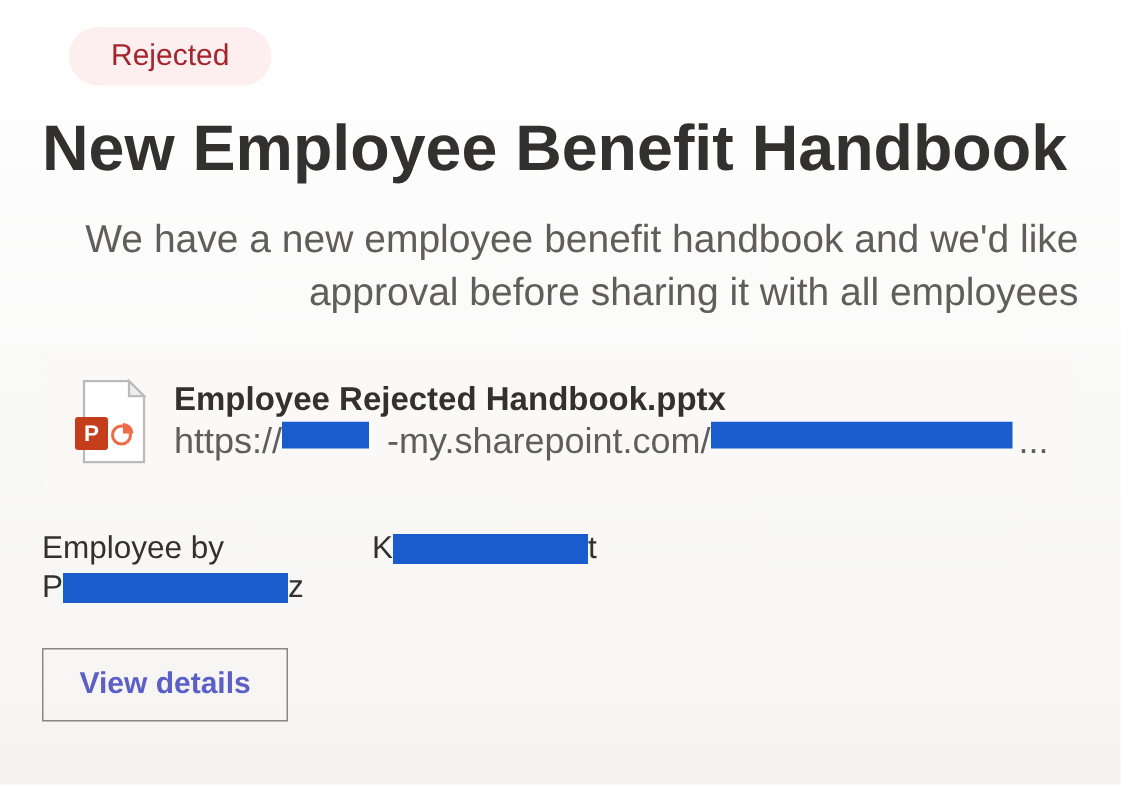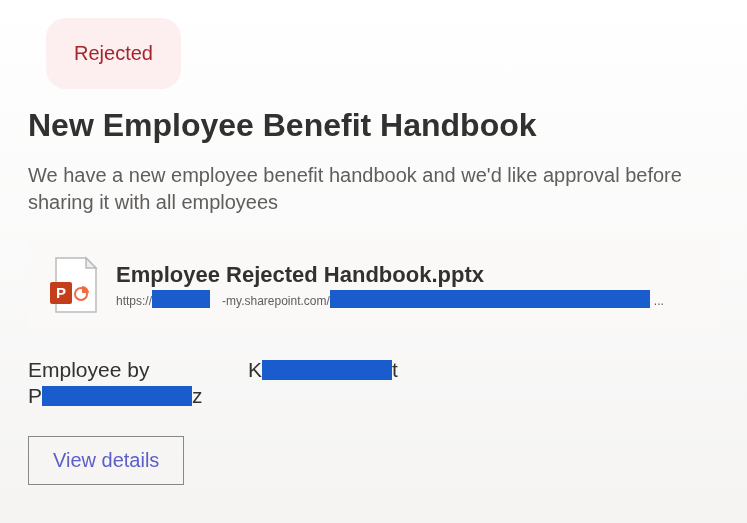--- a/index.html
+++ b/index.html
@@ -12,38 +12,39 @@
       background: linear-gradient(to bottom, #ffffff 0%, #f5f4f3 100%);
       width: 747px;
       height: 523px;
       padding: 18px 28px;
       color: #333;
     }
     .status-badge {
       display: inline-block;
       background-color: #fdeef0;
       color: #a4262c;
-      padding: 24px 28px;
+      padding: 8px 28px;
       border-radius: 20px;
       font-size: 20px;
       font-weight: 400;
       margin-left: 18px;
       margin-bottom: 18px;
     }
     .page-title {
-      font-size: 32px;
+      font-size: 43px;
       font-weight: 600;
       color: #323130;
       margin-bottom: 18px;
     }
     .description {
-      font-size: 20px;
+      font-size: 26px;
       color: #605e5c;
       line-height: 1.35;
       margin-bottom: 24px;
+      text-align: right;
     }
     .attachment-card {
       background-color: #faf9f8;
       padding: 16px 20px;
       display: flex;
       align-items: center;
       gap: 18px;
       margin-bottom: 28px;
     }
     .pptx-icon {
@@ -59,26 +60,26 @@
       flex: 1;
       min-width: 0;
     }
     .attachment-name {
       font-size: 22px;
       font-weight: 600;
       color: #323130;
       margin-bottom: 2px;
     }
     .attachment-url {
-      font-size: 12px;
+      font-size: 24px;
       color: #605e5c;
       white-space: nowrap;
       overflow: hidden;
       display: flex;
-      align-items: flex-end;
+      align-items: flex-start;
     }
     .url-prefix {
       flex-shrink: 0;
     }
     .redacted {
       background-color: #1a5cce;
       display: inline-block;
       height: 18px;
       vertical-align: middle;
     }
@@ -118,21 +119,21 @@
       background-color: #1a5cce;
       display: inline-block;
       height: 20px;
       width: 130px;
     }
     .view-details-btn {
       border: 1px solid #8a8886;
       background-color: transparent;
       color: #5b5fc7;
       font-size: 20px;
-      font-weight: 400;
+      font-weight: 700;
       padding: 12px 24px;
       cursor: pointer;
       font-family: inherit;
     }
   </style>
 </head>
 <body>
 
 
 

